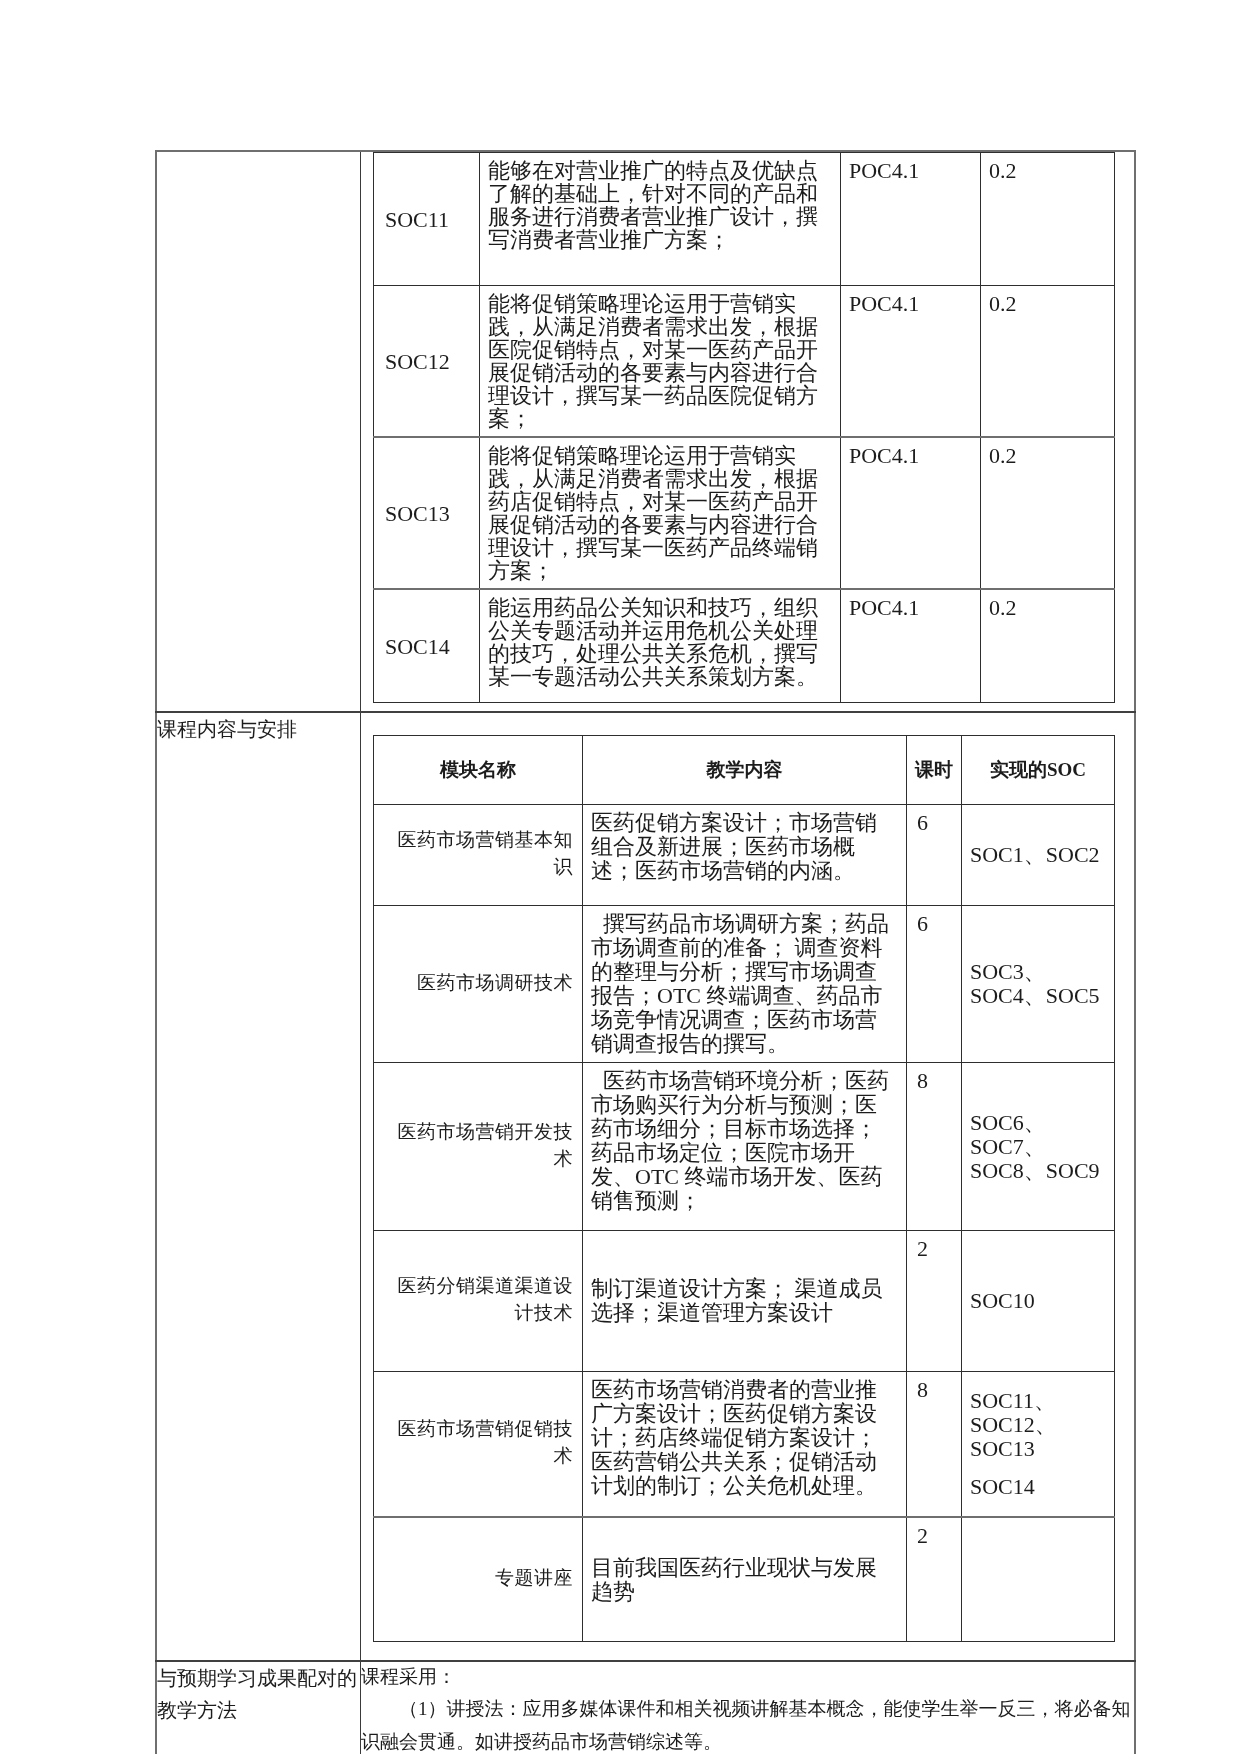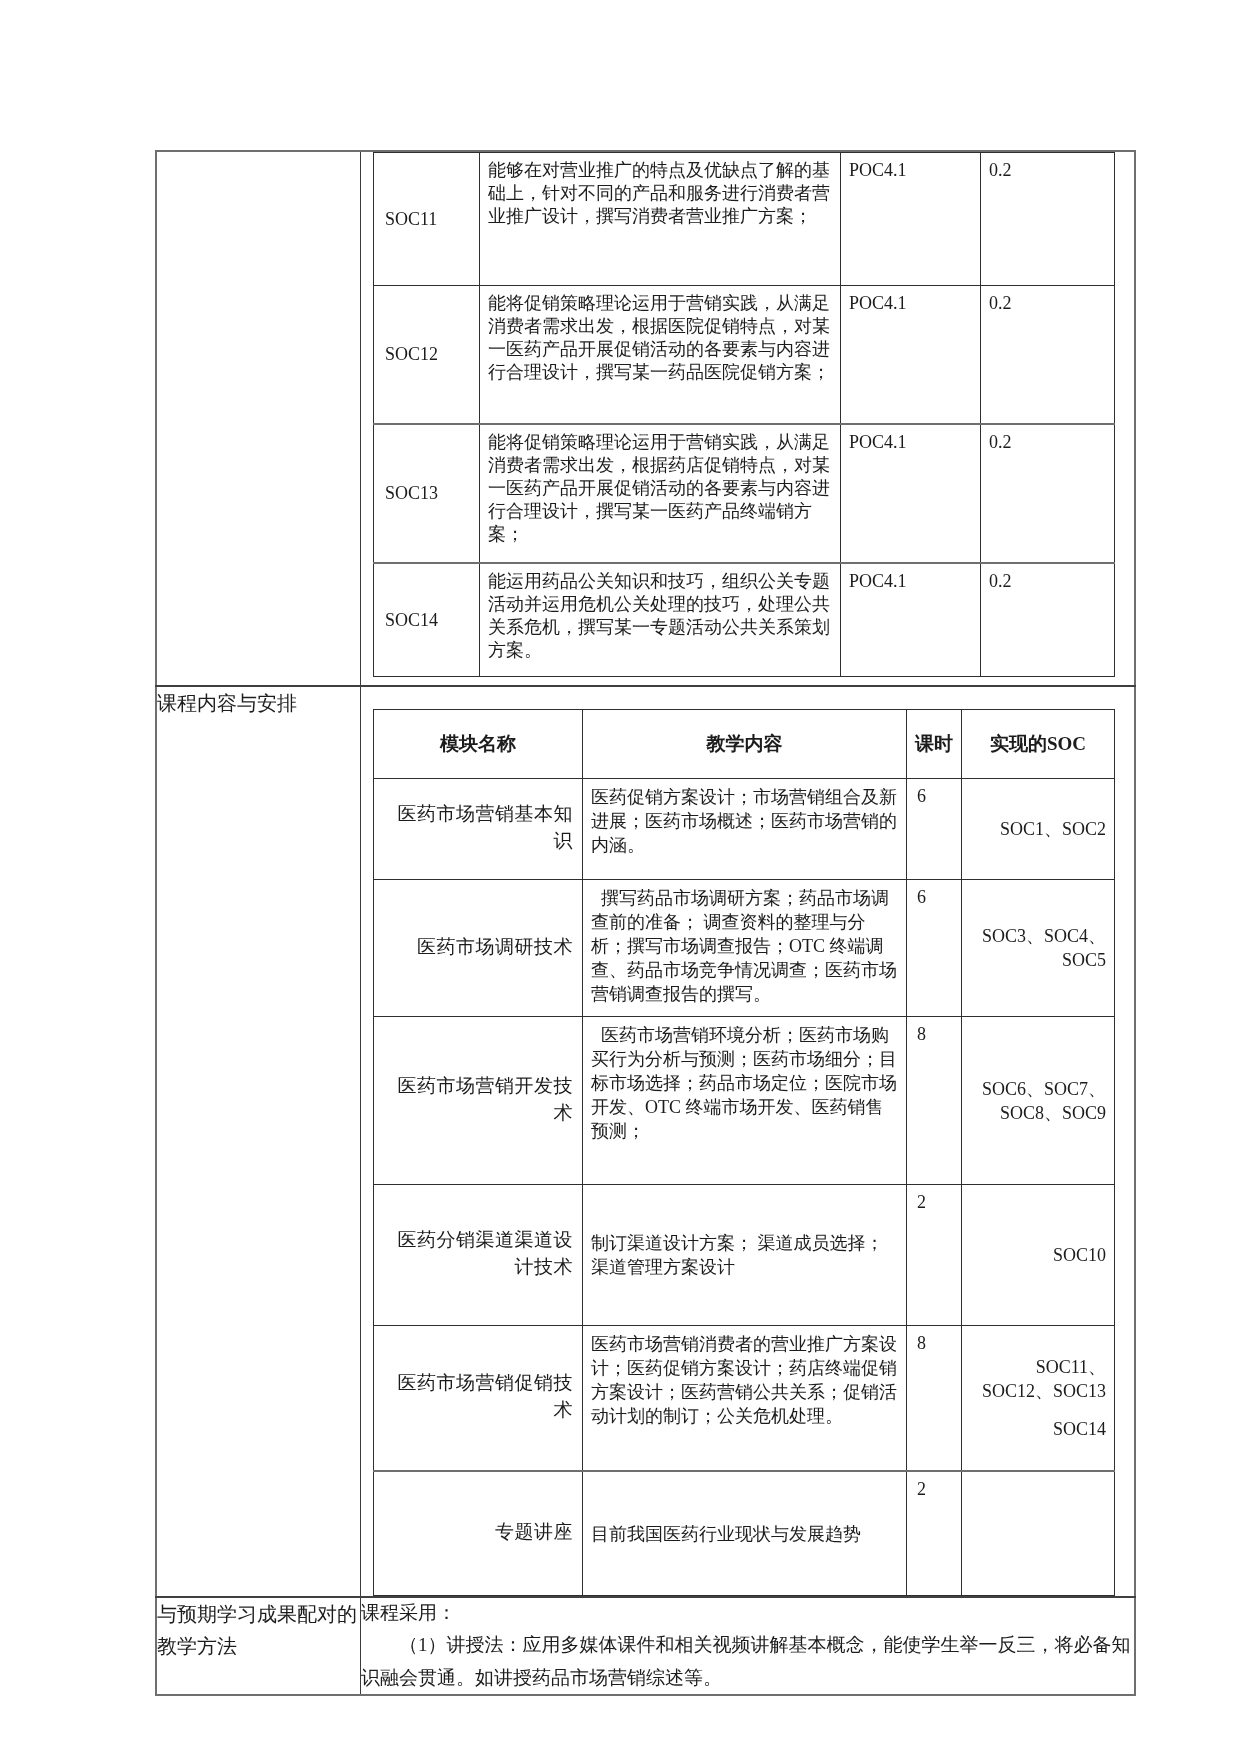--- a/index.html
+++ b/index.html
@@ -43,42 +43,42 @@
   table.inner {
     width: 741px;
     margin-left: 12px;
     table-layout: fixed;
     border: 1px solid #2e2e2e;
   }
   table.inner td, table.inner th {
     border: 1px solid #2e2e2e;
     vertical-align: top;
     padding: 6px 8px;
-    font-size: 18px;
+    font-size: 22px;
     line-height: 23px;
     font-weight: normal;
     text-align: left;
   }
 
   
   table.soc-table { margin-bottom: 8px; }
   table.soc-table col.c-id     { width: 106px; }
   table.soc-table col.c-desc   { width: 361px; }
   table.soc-table col.c-poc    { width: 140px; }
   table.soc-table col.c-weight { width: 134px; }
   table.soc-table td.id-cell { vertical-align: middle; padding-left: 11px; }
   table.soc-table tr.a-r1 td { height: 120px; }
   table.soc-table tr.a-r2 td { height: 125px; }
   table.soc-table tr.a-r3 td { height: 125px; }
   table.soc-table tr.a-r4 td { height: 100px; }
   table.soc-table tr.a-r3 td { border-top: 2px solid #6f6f6f; }
   table.soc-table tr.a-r4 td { border-top: 2px solid #6f6f6f; }
 
   
-  table.content-table { margin-top: 22px; }
+  table.content-table { margin-top: 22px; margin-bottom: 18px; }
   table.content-table col.c-module  { width: 209px; }
   table.content-table col.c-content { width: 324px; }
   table.content-table col.c-hours   { width: 55px; }
   table.content-table col.c-soc     { width: 153px; }
   table.content-table th {
     font-weight: bold;
     text-align: center;
     vertical-align: middle;
     font-size: 19px;
     line-height: 26px;
@@ -90,21 +90,21 @@
     vertical-align: middle;
     font-size: 19px;
     letter-spacing: 0.5px;
     line-height: 27px;
     padding: 4px 9px;
     font-family: Liberation Mono, monospace;
   }
   table.content-table td.content-cell { line-height: 24px; }
   table.content-table td.hours-cell { padding-left: 10px; }
   table.content-table td.soc-cell {
-    text-align: right;
+    text-align: left;
     vertical-align: middle;
     line-height: 24px;
   }
   table.content-table tr.b-r1 td { height: 88px; }
   table.content-table tr.b-r2 td { height: 124px; }
   table.content-table tr.b-r3 td { height: 155px; }
   table.content-table tr.b-r4 td { height: 128px; }
   table.content-table tr.b-r5 td { height: 132px; }
   table.content-table tr.b-r6 td { height: 111px; }
   table.content-table tr.b-r6 td { border-top: 2px solid #6f6f6f; }

